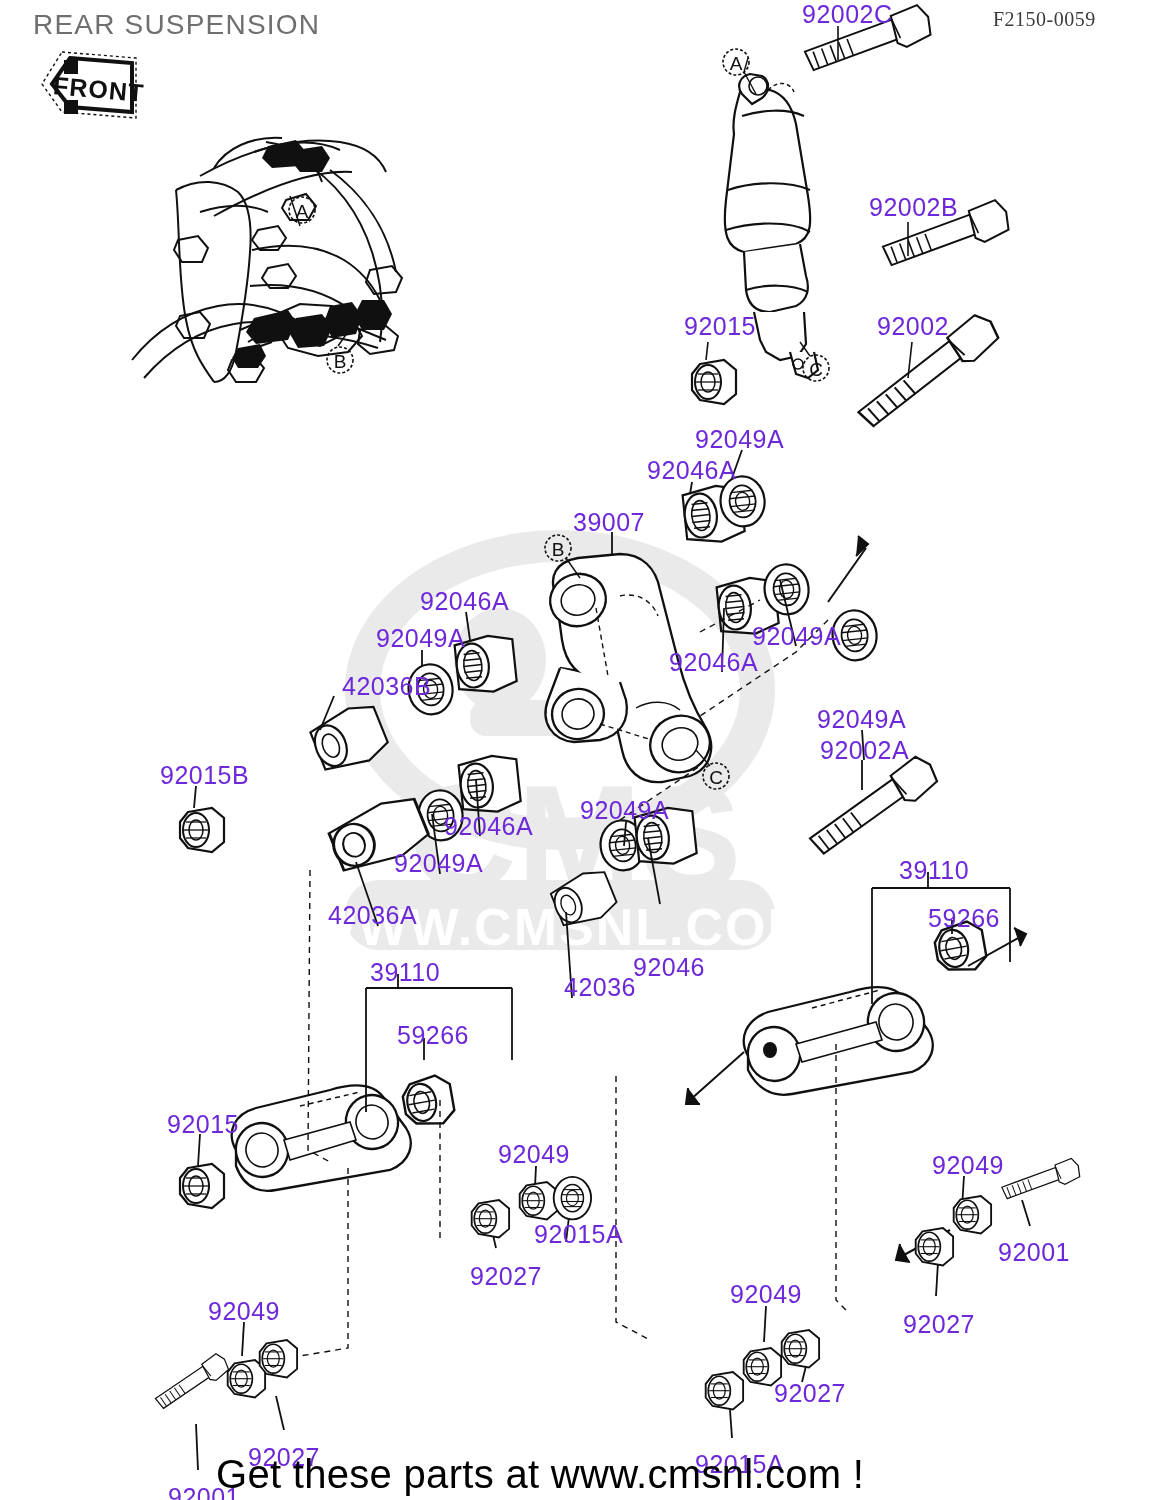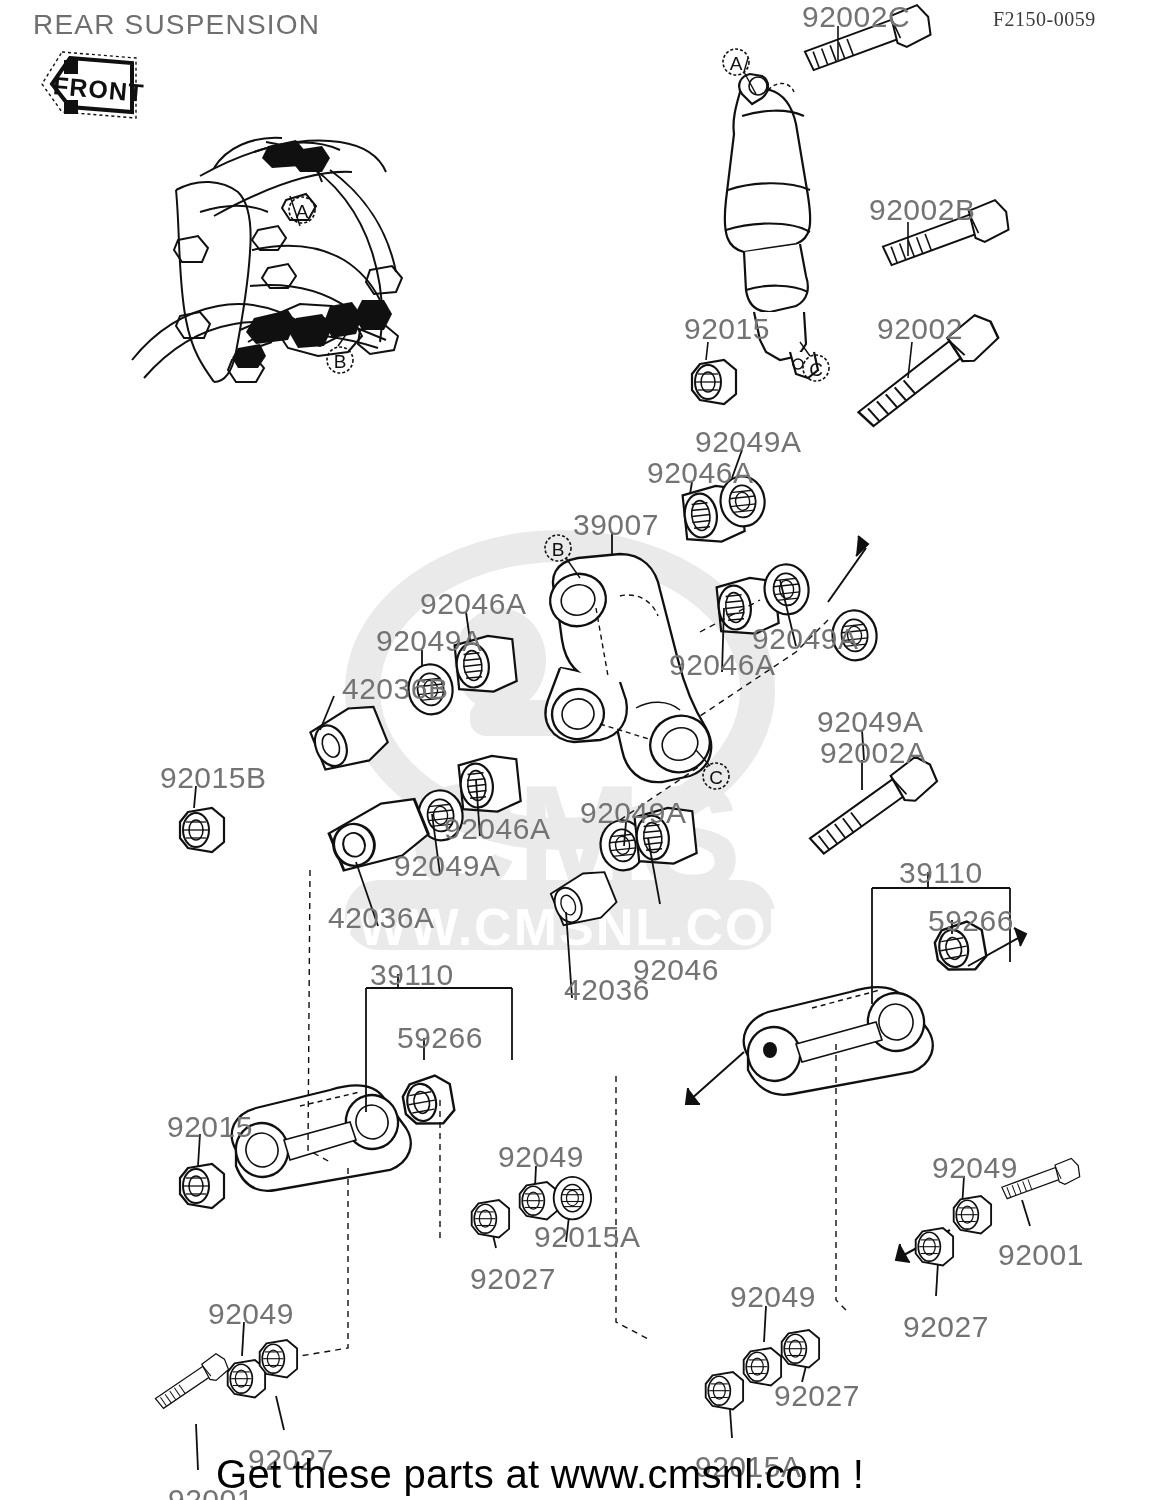--- a/index.html
+++ b/index.html
@@ -1,20 +1,20 @@
 <!DOCTYPE html>
 <html><head>
 <meta charset="utf-8">
 <style>
   html,body{margin:0;padding:0;background:#fff;}
   body{width:1169px;height:1500px;position:relative;overflow:hidden;
        font-family:"Liberation Sans","DejaVu Sans",sans-serif;}
   #stage{position:absolute;left:0;top:0;width:1169px;height:1500px;}
   svg{position:absolute;left:0;top:0;}
-  .lbl{position:absolute;font-size:30px;color:#737373;white-space:nowrap;
+  .lbl{position:absolute;font-size:25px;color:#6d28d9;white-space:nowrap;
        letter-spacing:0.5px;font-family:"Liberation Sans","DejaVu Sans",sans-serif;}
   #page-title{position:absolute;left:33px;top:9px;font-size:28px;color:#6f6f6f;letter-spacing:1.2px;}
   #fig-no{position:absolute;left:993px;top:8px;font-size:20px;color:#3b3b3b;
           font-family:"Liberation Serif","DejaVu Serif",serif;letter-spacing:0.5px;}
   #footer-cta{position:absolute;left:216px;top:1452px;font-size:40px;color:#000000;
               letter-spacing:0.3px;font-family:"Liberation Sans","DejaVu Sans",sans-serif;}
 </style>
 </head>
 <body>
 

